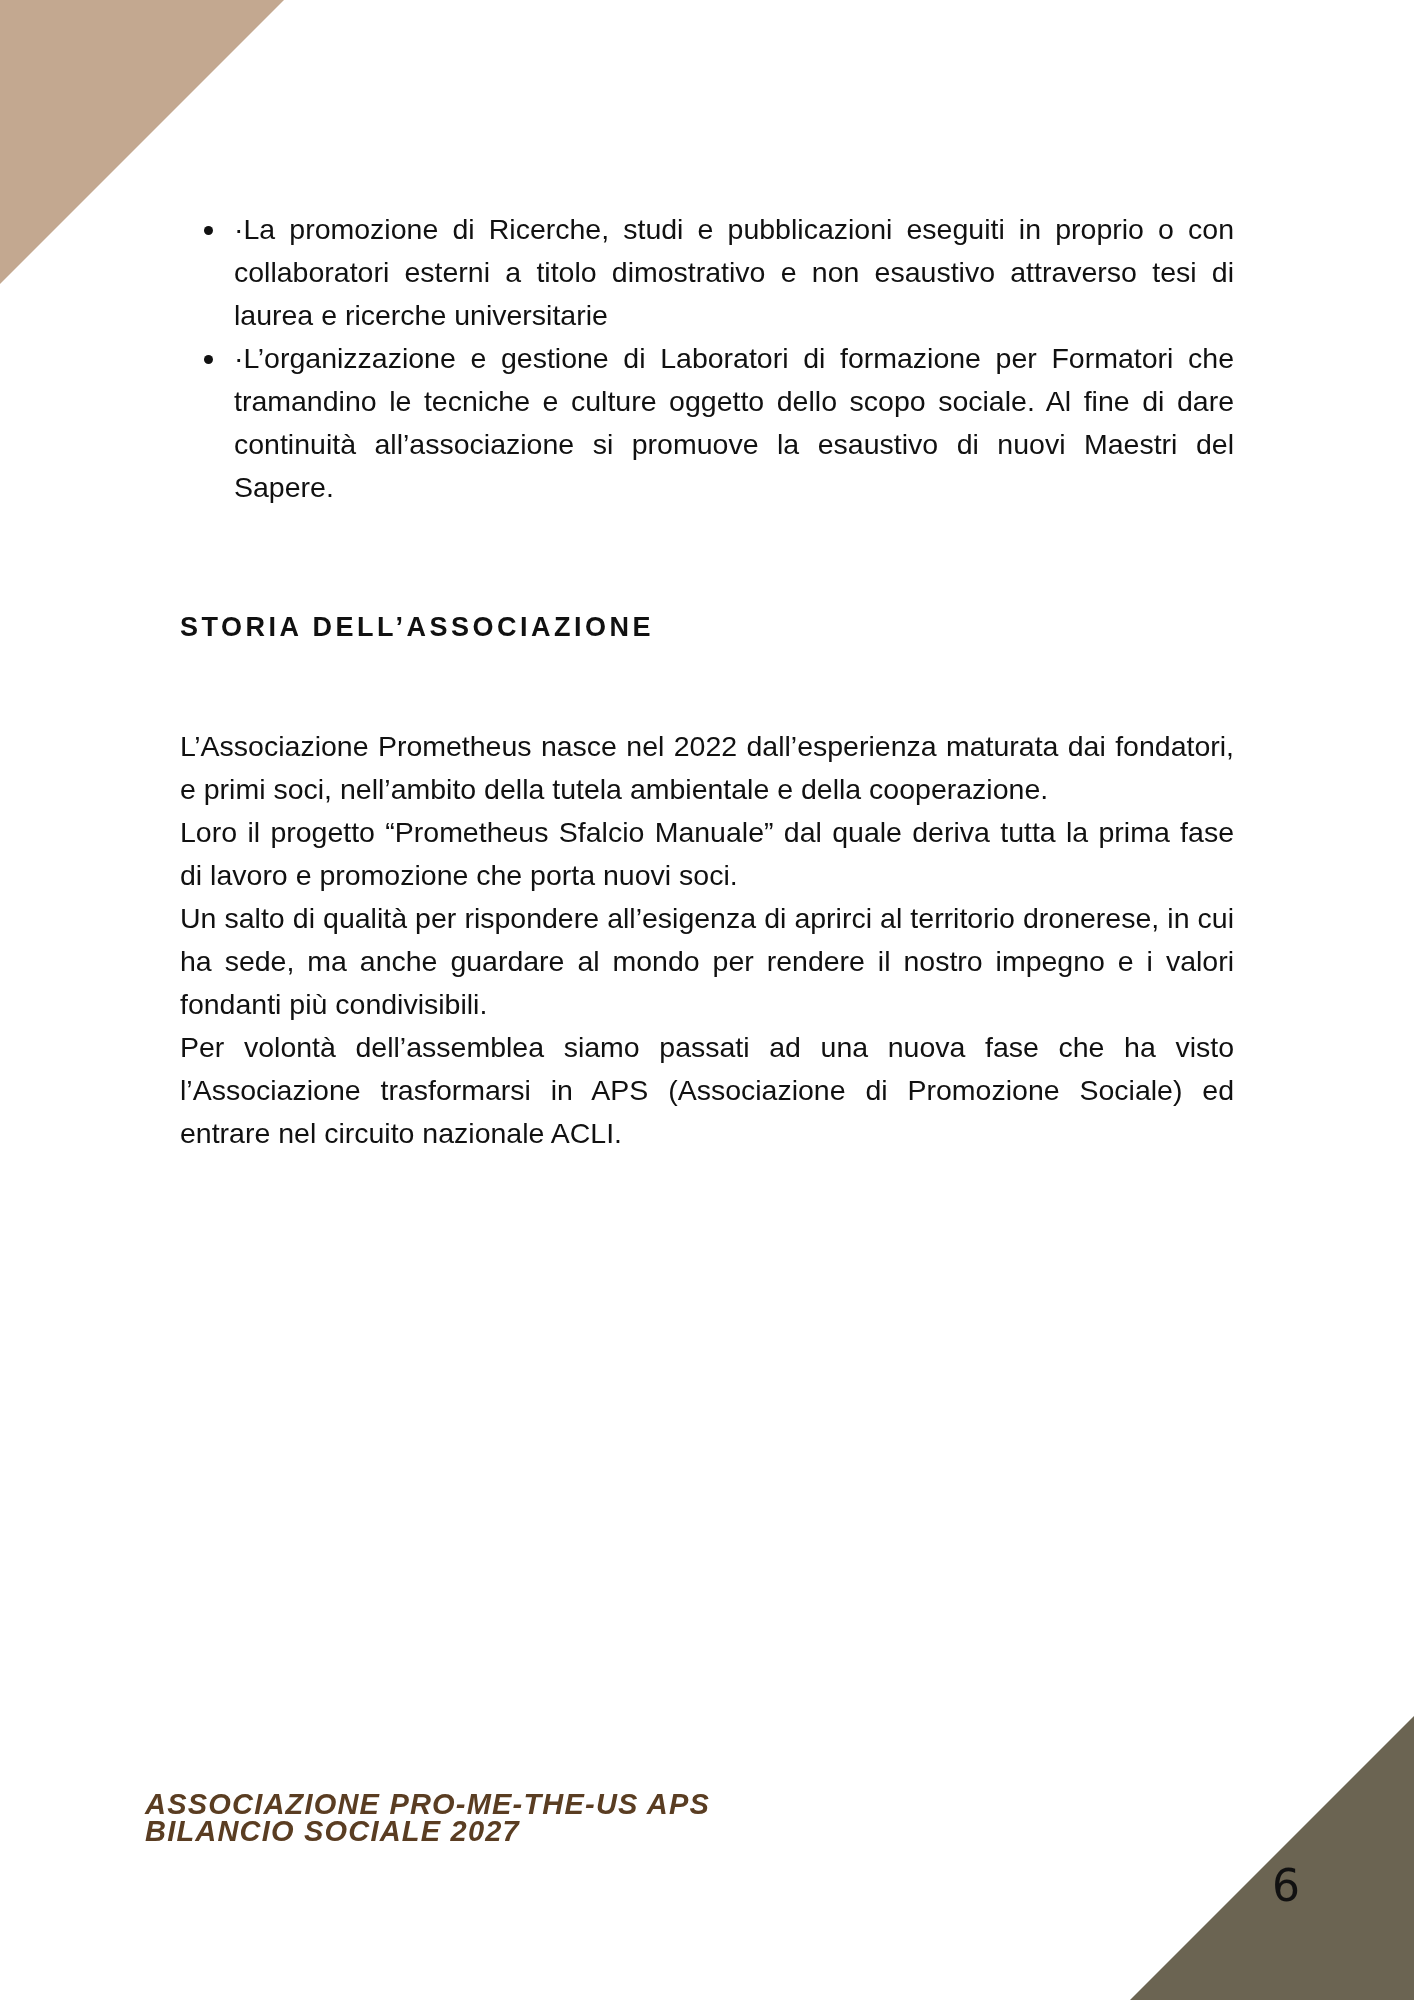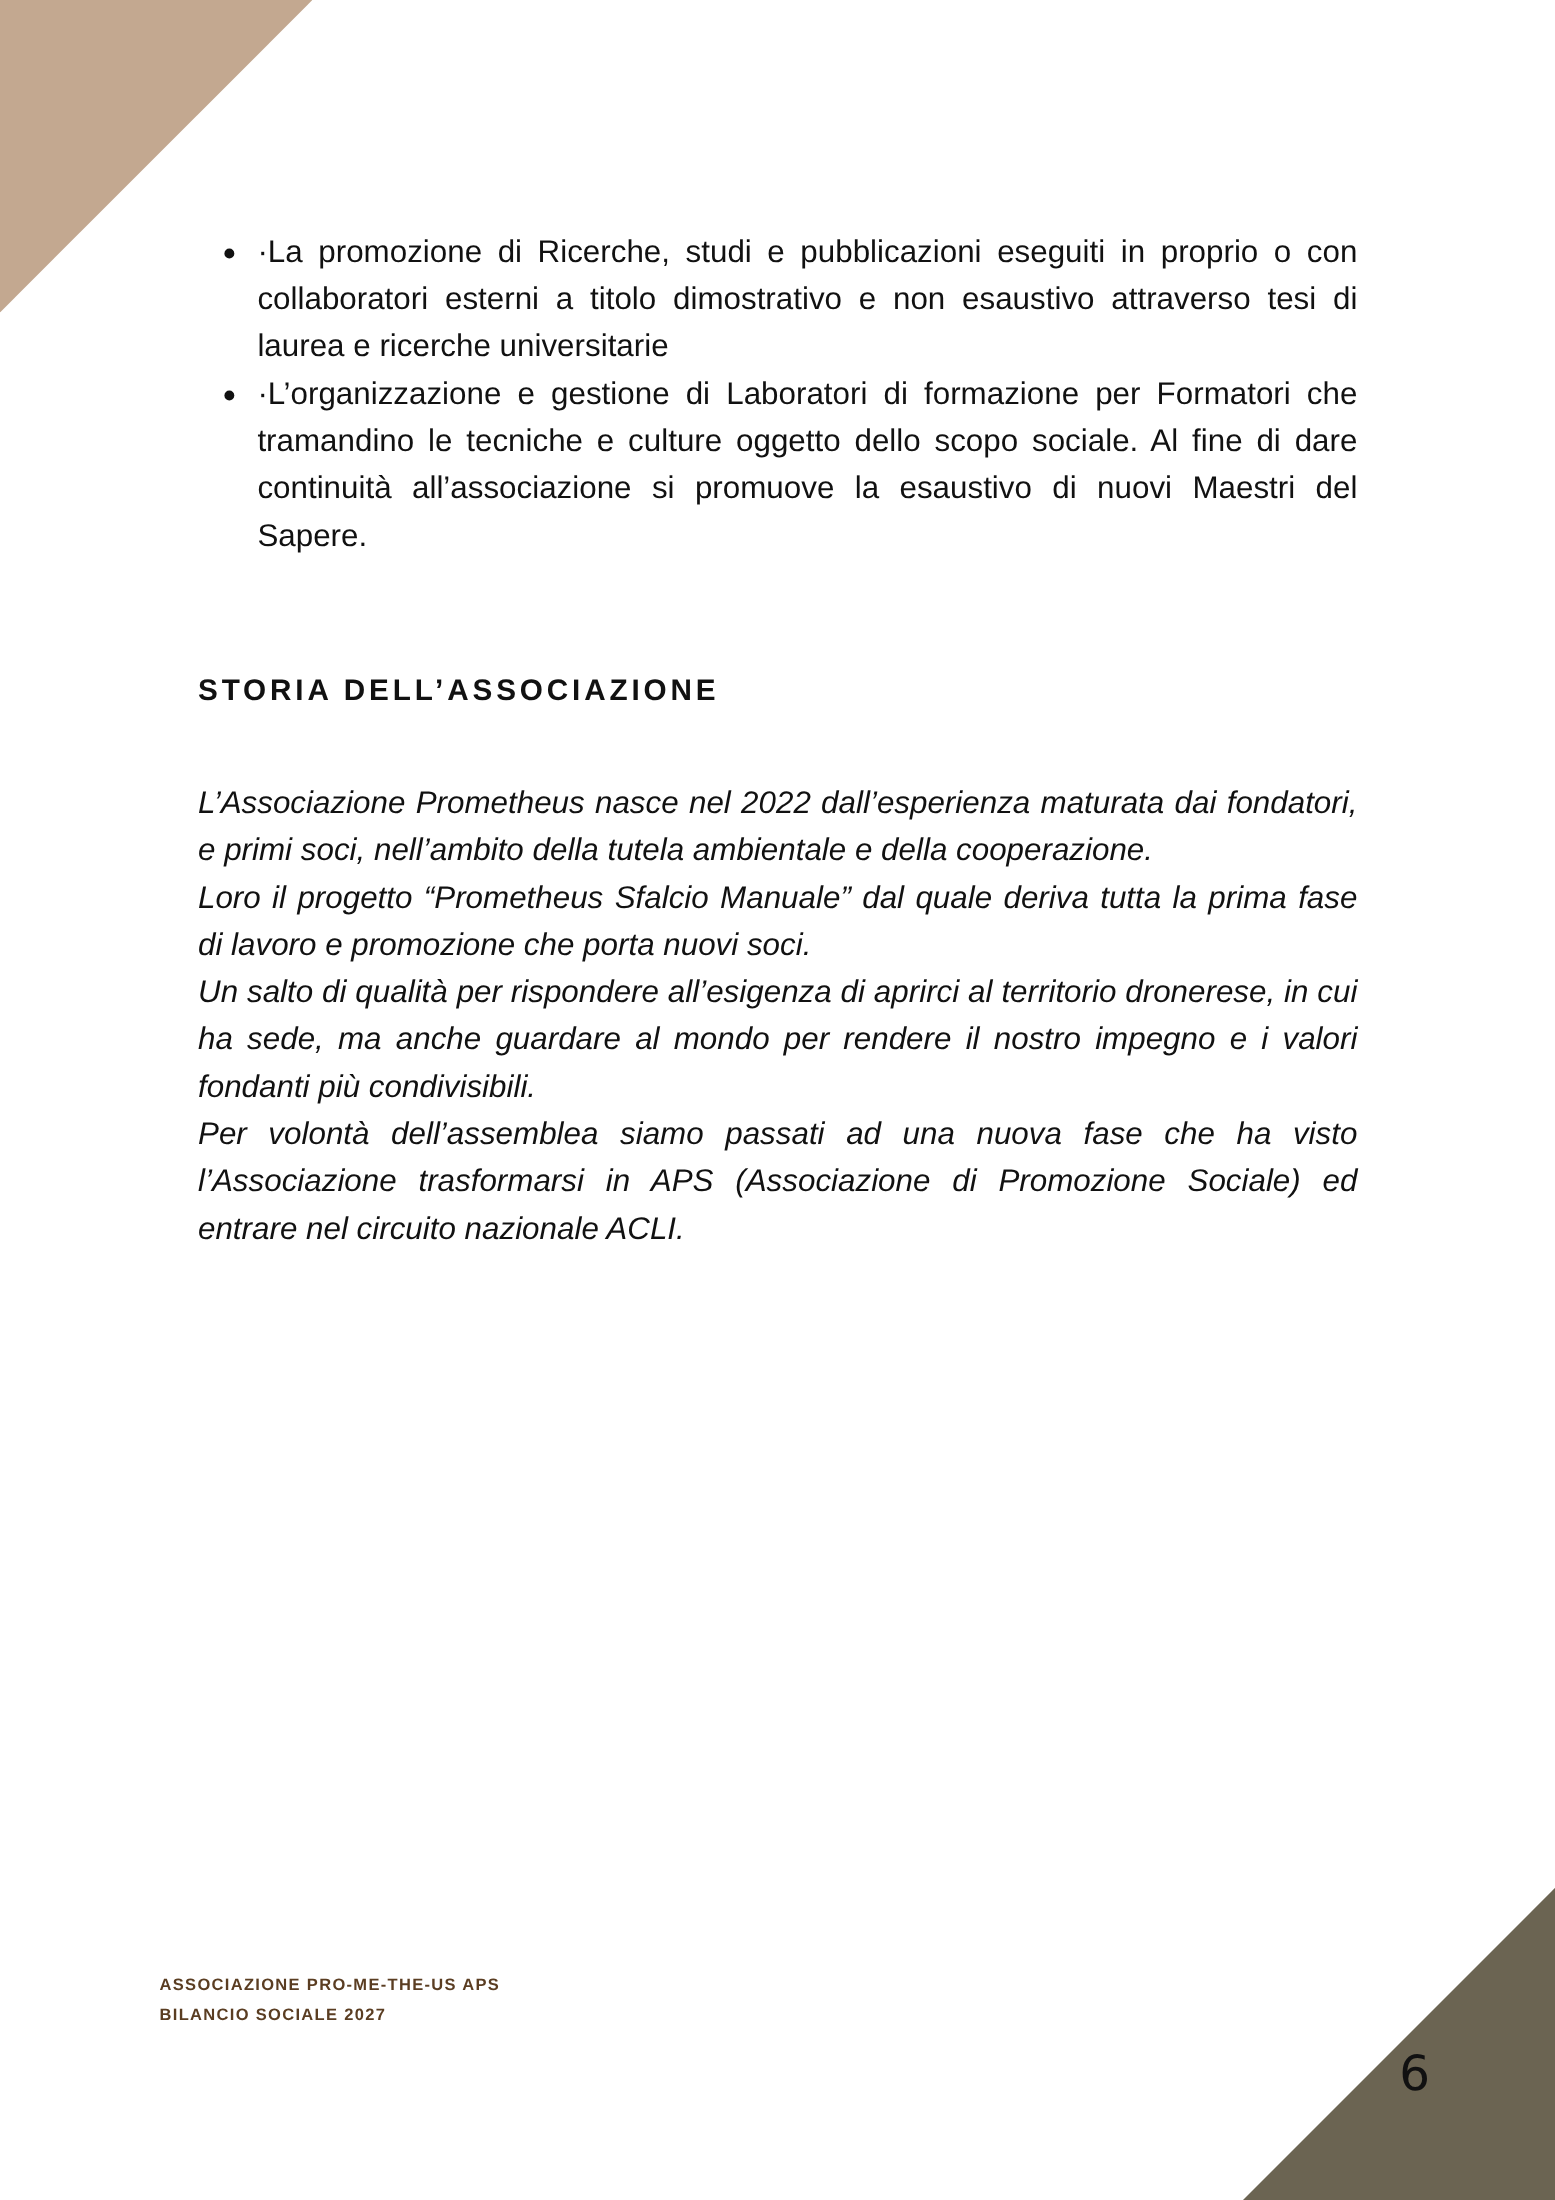--- a/index.html
+++ b/index.html
@@ -17,26 +17,27 @@
     ul.bullets { margin: 0; padding: 0 0 0 54px; list-style: none; }
     ul.bullets li { position: relative; }
     ul.bullets li::before {
       content: ""; position: absolute; left: -30px; top: 18px;
       width: 9px; height: 9px; border-radius: 50%; background: #111;
     }
     h2.section-title {
       margin: 100px 0 0 0; font-size: 27px; font-weight: bold;
       letter-spacing: 3.5px; line-height: 36px;
     }
-    .history { margin-top: 64px; font-style: italic; }
+    .history { margin-top: 80px; }
     .history p { margin: 0; }
     .footer {
       position: absolute; left: 145px; top: 1791px;
-      color: #5a3d22; font-size: 15px; line-height: 27px; letter-spacing: 1.2px;
+      color: #5a3d22; font-size: 29px; line-height: 27px; letter-spacing: 1.2px;
       font-weight: bold;
+      font-style: italic;
     }
     .page-number {
       position: absolute; left: 1272px; top: 1860px;
       font-family: "DejaVu Sans", sans-serif; font-size: 44px; color: #111;
     }
   </style>
 </head>
 <body>
 
 <svg class="corner-tl" viewBox="0 0 284 284">

